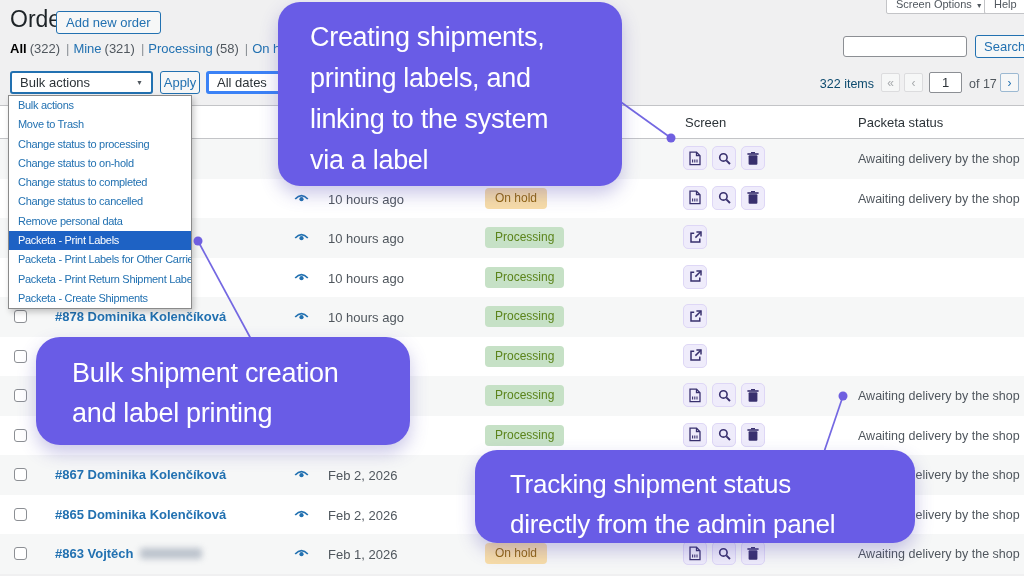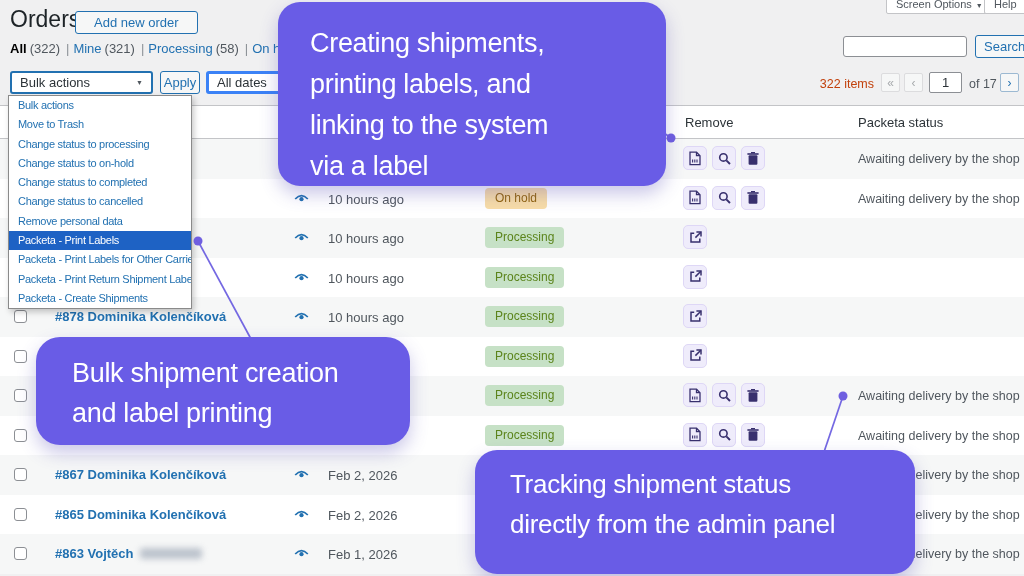--- a/index.html
+++ b/index.html
@@ -2,21 +2,21 @@
 <html style="--accent-purple: #695ce6; --connector-purple: #7468e2; --link-blue: #2271b1; --highlight-blue: #1e62c4; --processing-bg: #c6e1c6; --processing-text: #5b841b; --onhold-bg: #f8dda7; --onhold-text: #94660c;"><head>
 <meta charset="utf-8">
 <style>
   *{margin:0;padding:0;box-sizing:border-box}
   html,body{width:1024px;height:576px;overflow:hidden}
   #screen{position:relative;width:1024px;height:576px;background:#f0f0f1;
     font-family:"Liberation Sans",sans-serif;color:#2c3338;overflow:hidden}
 
   
   .page-title{position:absolute;left:10px;top:6px;font-size:23px;font-weight:400;color:#1d2327}
-  .add-new{position:absolute;left:75px;top:11px;height:23px;padding:0 18px;line-height:21px;
+  .add-new{position:absolute;left:56px;top:11px;height:23px;padding:0 9px;line-height:21px;
     font-size:13px;color:var(--link-blue,#2271b1);border:1px solid var(--link-blue,#2271b1);
     border-radius:3px;background:#f6f7f7;cursor:pointer}
   .screen-tab{position:absolute;top:-16px;height:30px;background:#fff;border:1px solid #c3c4c7;
     border-radius:0 0 2px 2px;color:#50575e;font-size:11px;display:flex;align-items:flex-end;
     padding:0 9px 3px;gap:4px;cursor:pointer}
   #tab-screen-options{left:886px}
   #tab-help{left:984px}
   .chev{font-size:7px;color:#50575e;padding-bottom:1px}
 
   
@@ -35,21 +35,21 @@
   #apply-btn{position:absolute;left:160px;top:71px;width:40px;height:23px;border:1px solid var(--link-blue,#2271b1);
     border-radius:3px;color:var(--link-blue,#2271b1);background:#f6f7f7;font-size:13px;
     display:flex;align-items:center;justify-content:center;cursor:pointer}
 
   #search-input{position:absolute;left:843px;top:36px;width:124px;height:21px;border:1px solid #8c8f94;
     border-radius:3px;background:#fff;font-size:13px;padding:0 5px;font-family:inherit}
   #search-btn{position:absolute;left:975px;top:35px;width:80px;height:23px;border:1px solid var(--link-blue,#2271b1);
     border-radius:3px;color:var(--link-blue,#2271b1);background:#f6f7f7;font-size:13px;
     display:flex;align-items:center;padding-left:8px;cursor:pointer;overflow:hidden;white-space:nowrap}
 
-  #items-count{position:absolute;left:800px;top:77px;width:74px;text-align:right;font-size:12.5px;color:#c2410c}
+  #items-count{position:absolute;left:800px;top:77px;width:74px;text-align:right;font-size:12.5px;color:#0c4a6e}
   .pg-btn{position:absolute;top:73px;width:19px;height:19px;border:1px solid #dcdcde;border-radius:2px;
     background:#f6f7f7;color:#a7aaad;font-size:12px;display:flex;align-items:center;justify-content:center}
   #pg-first{left:881px}#pg-prev{left:904px}
   #pg-next{left:1000px;border-color:#9cb9d2;color:var(--link-blue,#2271b1);cursor:pointer}
   #page-input{position:absolute;left:929px;top:72px;width:33px;height:21px;border:1px solid #8c8f94;
     border-radius:2px;text-align:center;font-size:13px;color:#2c3338;font-family:inherit}
   #pg-of{position:absolute;left:969px;top:77px;font-size:12.5px;color:#50575e}
 
   
   #table-header{position:absolute;left:0;top:105px;width:1024px;height:34px;background:#fff;
@@ -80,25 +80,25 @@
   #bulk-menu{position:absolute;left:8px;top:95px;width:184px;background:#fff;border:1px solid #8a8a8a;
     box-shadow:2px 3px 6px rgba(0,0,0,.22);z-index:5}
   .menu-item{height:19.3px;line-height:19.3px;padding:0 9px;font-size:11px;letter-spacing:-.3px;
     color:var(--link-blue,#2271b1);white-space:nowrap;overflow:hidden;cursor:pointer}
   .menu-item.hl{background:var(--highlight-blue,#1e62c4);color:#fff}
 
   
   #connectors{position:absolute;left:0;top:0;z-index:8;pointer-events:none}
   .callout{position:absolute;background:var(--accent-purple,#695ce6);color:#fff;z-index:10;
     box-shadow:0 8px 18px rgba(80,70,180,.30);letter-spacing:-.3px}
-  #callout-top{left:278px;top:2px;width:388px;height:184px;border-radius:22px;
-    padding:21px 0 0 32px;font-size:27px;line-height:41px}
+  #callout-top{left:278px;top:2px;width:344px;height:184px;border-radius:22px;
+    padding:15px 0 0 32px;font-size:27px;line-height:41px}
   #callout-bulk{left:36px;top:337px;width:374px;height:108px;border-radius:24px;
     padding:16px 0 0 36px;font-size:27px;line-height:40px}
-  #callout-tracking{left:475px;top:450px;width:440px;height:124px;border-radius:22px;
+  #callout-tracking{left:475px;top:450px;width:440px;height:93px;border-radius:22px;
     padding:14px 0 0 35px;font-size:26px;line-height:40px}
 </style>
 </head>
 <body>
 
 <div id="screen">
 
   <h1 class="page-title">Orders</h1>
   <a class="add-new">Add new order</a>
 
@@ -125,21 +125,21 @@
   <div id="search-btn">Search ord</div>
 
   <span id="items-count">322 items</span>
   <span class="pg-btn" id="pg-first">«</span>
   <span class="pg-btn" id="pg-prev">‹</span>
   <input id="page-input" value="1" style="">
   <span id="pg-of">of 17</span>
   <span class="pg-btn" id="pg-next">›</span>
 
   <div id="table-header">
-    <span class="col-h" id="col-packeta">Remove</span>
+    <span class="col-h" id="col-packeta">Screen</span>
     <span class="col-h" id="col-packeta-status">Packeta status</span>
   </div>
   <div id="rows">
       <div class="row stripe" style="top: 139px;">
         <span class="pk-cell">
           <span class="pk-btn">
             <svg width="14" height="15" viewBox="0 0 14 15">
               <path d="M2 1.2h6.5L12 4.7v9H2z" fill="none" stroke="currentColor" stroke-width="1.3"></path>
               <path d="M8.5 1.2v3.5H12" fill="none" stroke="currentColor" stroke-width="1.3"></path>
               <g stroke="currentColor" stroke-width="1.1">

